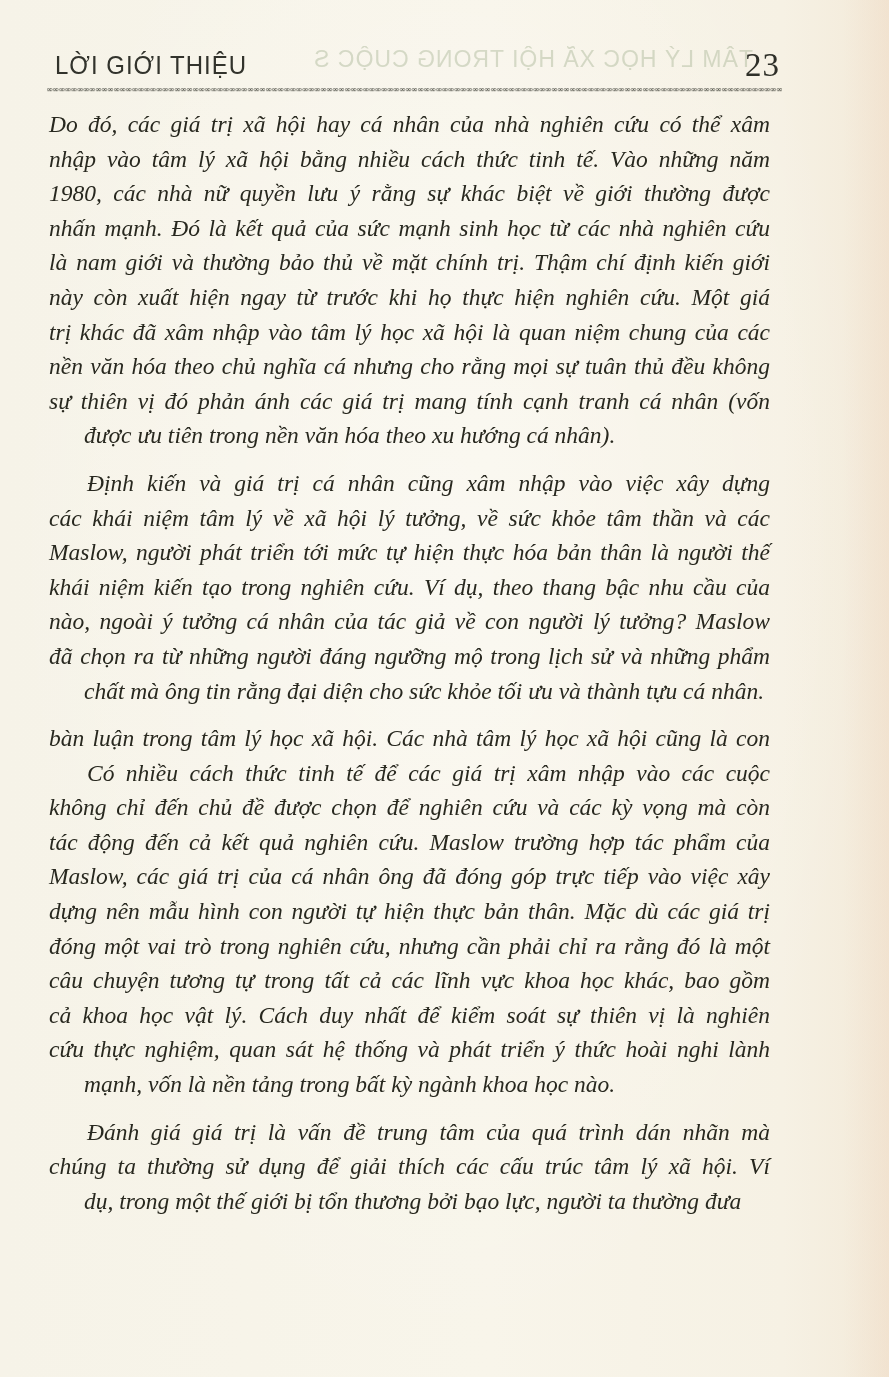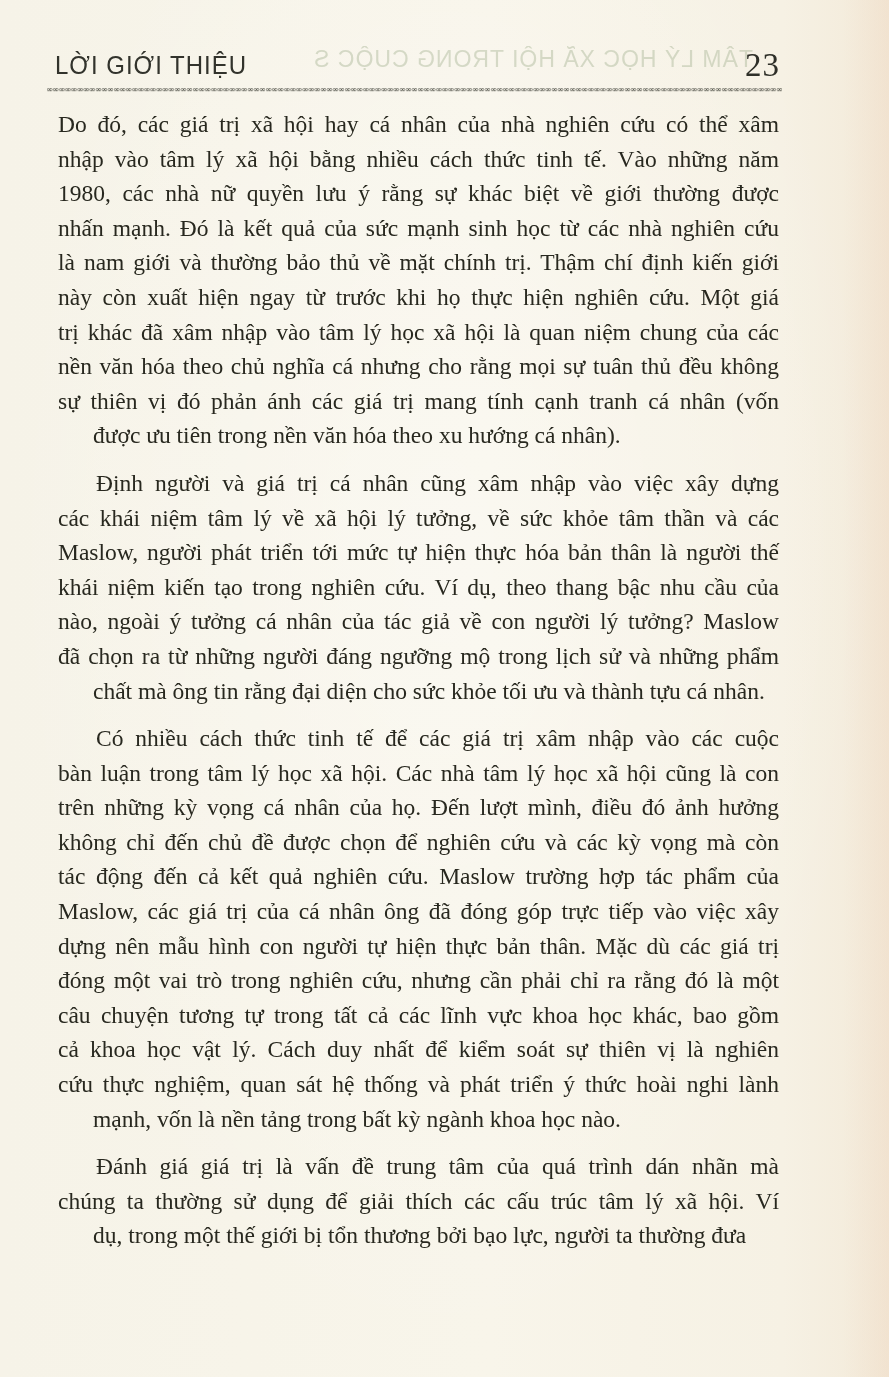--- a/index.html
+++ b/index.html
@@ -40,21 +40,21 @@
     pointer-events:none;
   }
   .chain-divider{
     position:absolute;left:46px;top:84px;width:736px;height:12px;
     font-family:"DejaVu Sans",sans-serif;
     font-size:8.5px;line-height:10px;letter-spacing:-1px;
     color:#4c4d44;white-space:nowrap;overflow:hidden;
     text-shadow:0 1px 0 rgba(76,77,68,0.25);
   }
   .body-text{
-    position:absolute;left:58px;top:107px;width:721px;
+    position:absolute;left:49px;top:107px;width:721px;font-style:italic;
   }
   .paragraph{margin:0;}
   .paragraph + .paragraph{margin-top:13px;}
   .line{
     height:34.6px;line-height:34.6px;
     font-size:23.5px;color:#28281f;
     text-align:justify;text-align-last:justify;
     white-space:normal;
   }
   .line.first-indent{padding-left:38px;}
@@ -80,32 +80,31 @@
       <div class="line">1980, các nhà nữ quyền lưu ý rằng sự khác biệt về giới thường được</div>
       <div class="line">nhấn mạnh. Đó là kết quả của sức mạnh sinh học từ các nhà nghiên cứu</div>
       <div class="line">là nam giới và thường bảo thủ về mặt chính trị. Thậm chí định kiến giới</div>
       <div class="line">này còn xuất hiện ngay từ trước khi họ thực hiện nghiên cứu. Một giá</div>
       <div class="line">trị khác đã xâm nhập vào tâm lý học xã hội là quan niệm chung của các</div>
       <div class="line">nền văn hóa theo chủ nghĩa cá nhưng cho rằng mọi sự tuân thủ đều không</div>
       <div class="line">sự thiên vị đó phản ánh các giá trị mang tính cạnh tranh cá nhân (vốn</div>
       <div class="line para-end">được ưu tiên trong nền văn hóa theo xu hướng cá nhân).</div>
     </div>
     <div class="paragraph">
-      <div class="line first-indent">Định người và giá trị cá nhân cũng xâm nhập vào việc xây dựng</div>
+      <div class="line first-indent">Định kiến và giá trị cá nhân cũng xâm nhập vào việc xây dựng</div>
       <div class="line">các khái niệm tâm lý về xã hội lý tưởng, về sức khỏe tâm thần và các</div>
       <div class="line">Maslow, người phát triển tới mức tự hiện thực hóa bản thân là người thế</div>
       <div class="line">khái niệm kiến tạo trong nghiên cứu. Ví dụ, theo thang bậc nhu cầu của</div>
       <div class="line">nào, ngoài ý tưởng cá nhân của tác giả về con người lý tưởng? Maslow</div>
       <div class="line">đã chọn ra từ những người đáng ngưỡng mộ trong lịch sử và những phẩm</div>
       <div class="line para-end">chất mà ông tin rằng đại diện cho sức khỏe tối ưu và thành tựu cá nhân.</div>
     </div>
     <div class="paragraph">
+      <div class="line">bàn luận trong tâm lý học xã hội. Các nhà tâm lý học xã hội cũng là con</div>
       <div class="line first-indent">Có nhiều cách thức tinh tế để các giá trị xâm nhập vào các cuộc</div>
-      <div class="line">bàn luận trong tâm lý học xã hội. Các nhà tâm lý học xã hội cũng là con</div>
-      <div class="line">trên những kỳ vọng cá nhân của họ. Đến lượt mình, điều đó ảnh hưởng</div>
       <div class="line">không chỉ đến chủ đề được chọn để nghiên cứu và các kỳ vọng mà còn</div>
       <div class="line">tác động đến cả kết quả nghiên cứu. Maslow trường hợp tác phẩm của</div>
       <div class="line">Maslow, các giá trị của cá nhân ông đã đóng góp trực tiếp vào việc xây</div>
       <div class="line">dựng nên mẫu hình con người tự hiện thực bản thân. Mặc dù các giá trị</div>
       <div class="line">đóng một vai trò trong nghiên cứu, nhưng cần phải chỉ ra rằng đó là một</div>
       <div class="line">câu chuyện tương tự trong tất cả các lĩnh vực khoa học khác, bao gồm</div>
       <div class="line">cả khoa học vật lý. Cách duy nhất để kiểm soát sự thiên vị là nghiên</div>
       <div class="line">cứu thực nghiệm, quan sát hệ thống và phát triển ý thức hoài nghi lành</div>
       <div class="line para-end">mạnh, vốn là nền tảng trong bất kỳ ngành khoa học nào.</div>
     </div>

